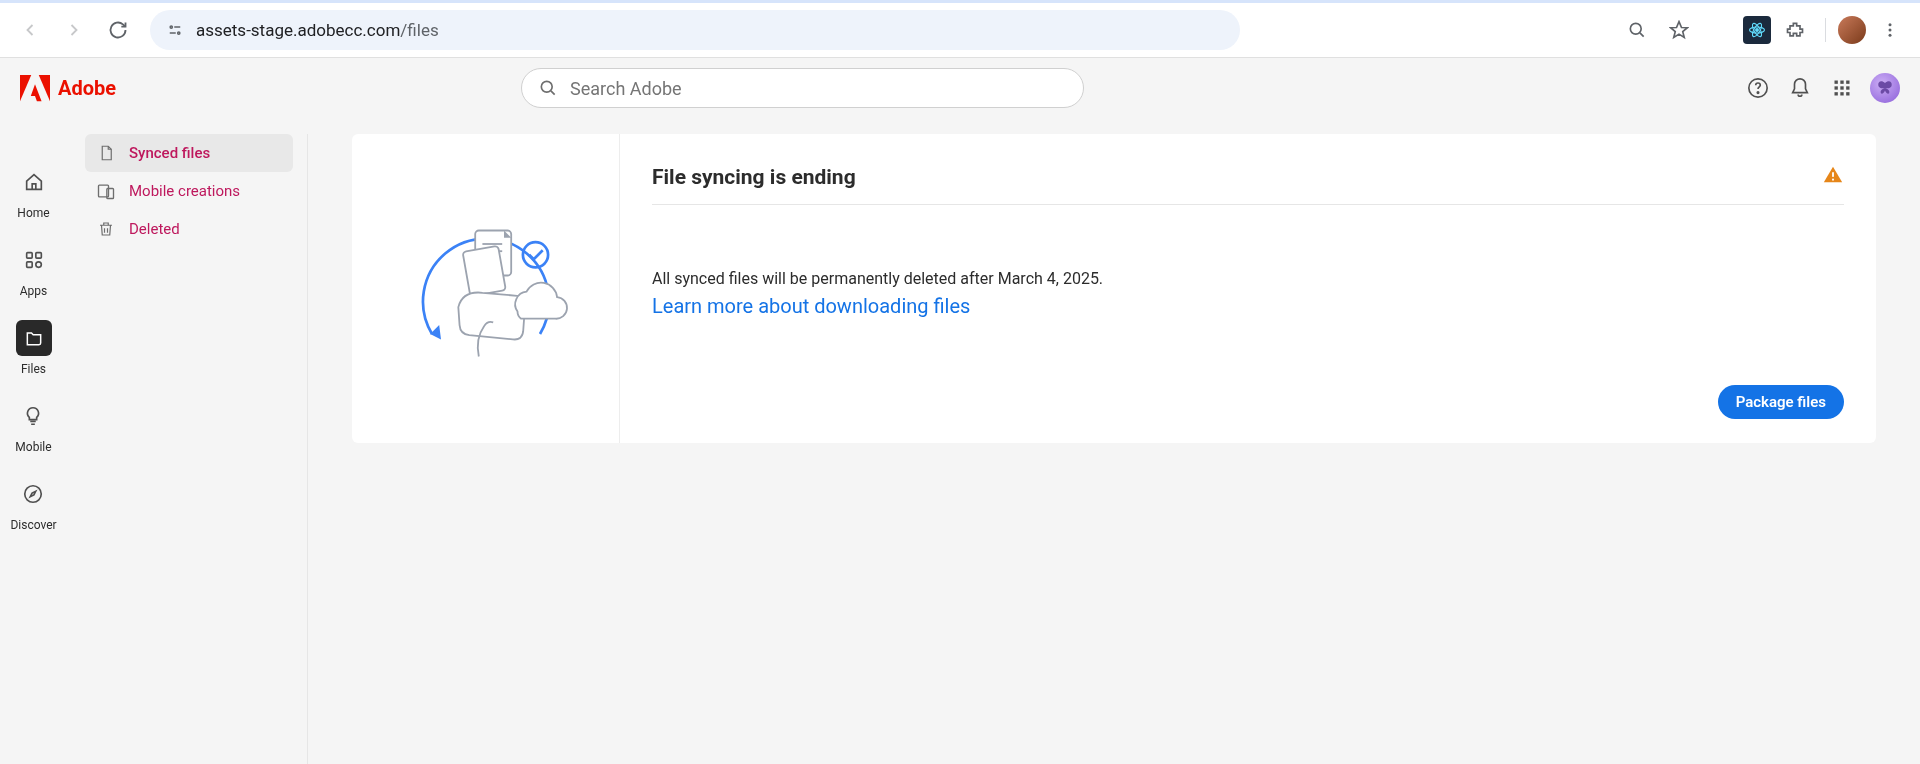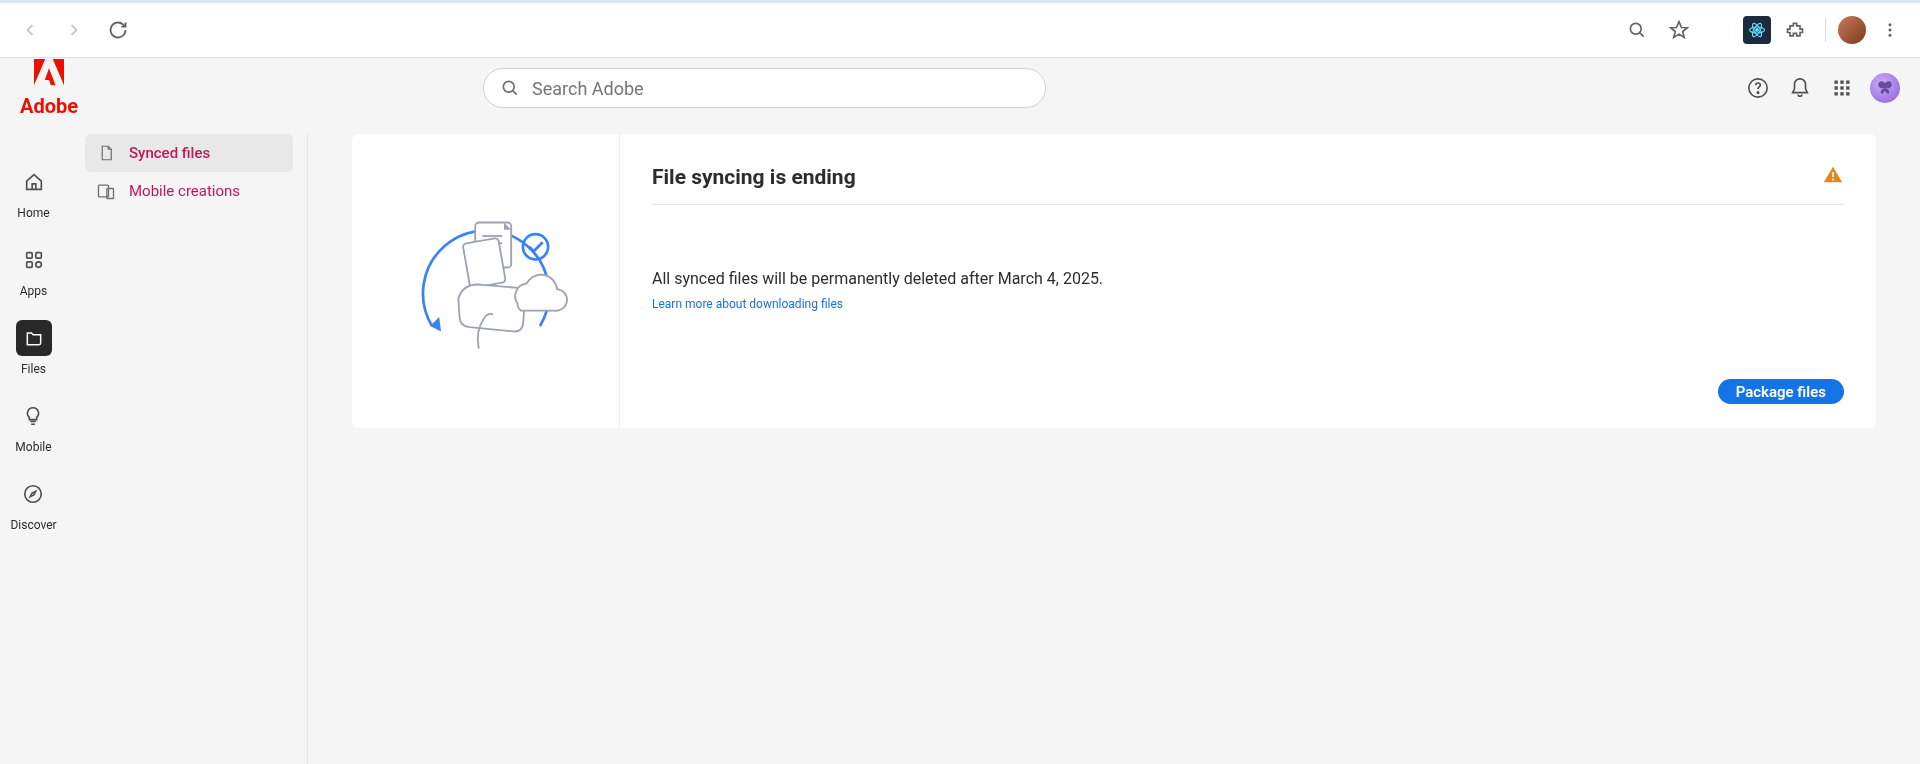--- a/index.html
+++ b/index.html
@@ -24,21 +24,21 @@
 
     
     .rail { width: 67px; display: flex; flex-direction: column; align-items: center; padding-top: 24px; gap: 22px; flex-shrink: 0; }
     .rail-item { display: flex; flex-direction: column; align-items: center; gap: 6px; cursor: pointer; color: #505050; }
     .rail-item .il { font-size: 12px; color: #2c2c2c; }
     .rail-icon { width: 36px; height: 36px; display: flex; align-items: center; justify-content: center; border-radius: 6px; }
     .rail-icon.active { background: #292929; color: #fff; }
 
     
     .app-header { position: absolute; top: 58px; left: 0; right: 0; height: 60px; display: flex; align-items: center; padding: 0 20px; background: #f5f5f5; z-index: 5; }
-    .brand { display: flex; align-items: center; gap: 8px; flex-direction: column; }
+    .brand { display: flex; align-items: center; gap: 8px; }
     .brand-text { font-size: 20px; font-weight: 700; color: #eb1000; }
     .search-wrap { margin-left: 405px; width: 563px; height: 40px; background: #fff; border: 1px solid #d0d0d0; border-radius: 22px; display: flex; align-items: center; padding: 0 16px; gap: 12px; }
     .search-wrap input { border: none; outline: none; font-size: 18px; flex: 1; background: transparent; color: #505050; }
     .hdr-actions { margin-left: auto; display: flex; align-items: center; gap: 14px; }
     .hdr-icon { width: 28px; height: 28px; display: flex; align-items: center; justify-content: center; cursor: pointer; color: #505050; }
     .avatar-app { width: 30px; height: 30px; border-radius: 50%; background: radial-gradient(circle at 40% 35%, #ccaef5, #8a5dd8); display: flex; align-items: center; justify-content: center; }
 
     
     .content-wrap { flex: 1; display: flex; margin-top: 60px; padding-top: 16px; }
     .sub-nav { width: 241px; padding: 0 14px 0 18px; border-right: 1px solid #e6e6e6; flex-shrink: 0; }
@@ -48,23 +48,23 @@
 
     .main { flex: 1; padding: 0 44px; }
     .banner { background: #fff; border-radius: 6px; display: flex; padding: 0; min-height: 268px; margin-top: 0; }
     .illu { width: 268px; border-right: 1px solid #ededed; display: flex; align-items: center; justify-content: center; flex-shrink: 0; }
     .banner-body { flex: 1; padding: 30px 32px 24px 32px; display: flex; flex-direction: column; gap: 48px; }
     .banner-title-row { display: flex; align-items: center; border-bottom: 1px solid #e6e6e6; padding-bottom: 14px; }
     .banner-title { font-size: 21px; font-weight: 700; color: #2c2c2c; }
     .warn-icon { margin-left: auto; color: #e68619; }
     .banner-p { font-size: 16px; color: #2c2c2c; line-height: 1.5; margin-top: 20px; }
     .banner-p2 { margin-top: 14px; }
-    .learn-link { color: #1473e6; text-decoration: none; font-size: 12px; cursor: pointer; }
+    .learn-link { color: #1473e6; text-decoration: none; font-size: 20px; cursor: pointer; }
     .btn-row { display: flex; justify-content: flex-end; margin-top: auto; padding-top: 16px; }
-    .pkg-btn { background: #1473e6; color: #fff; border: none; border-radius: 17px; height: 25px; padding: 0 18px; font-size: 15px; font-weight: 600; cursor: pointer; }
+    .pkg-btn { background: #1473e6; color: #fff; border: none; border-radius: 17px; height: 34px; padding: 0 18px; font-size: 15px; font-weight: 600; cursor: pointer; }
   </style>
 </head>
 <body>
 
 <div class="browser-chrome">
   <button class="nav-btn disabled">
     <svg width="20" height="20" viewBox="0 0 24 24" fill="none" stroke="currentColor" stroke-width="2.2">
         <path d="M15 18l-6-6 6-6"></path>
       </svg>
   </button>
@@ -72,20 +72,33 @@
     <svg width="20" height="20" viewBox="0 0 24 24" fill="none" stroke="currentColor" stroke-width="2.2">
         <path d="M9 6l6 6-6 6"></path>
       </svg>
   </button>
   <button class="nav-btn">
     <svg width="20" height="20" viewBox="0 0 24 24" fill="none" stroke="currentColor" stroke-width="2.2">
         <path d="M21 12a9 9 0 1 1-3.1-6.8L21 8"></path>
         <path d="M21 3v5h-5"></path>
       </svg>
   </button>
+  <div class="addr-bar">
+    <span class="site-ctl">
+      <svg width="18" height="18" viewBox="0 0 24 24" fill="none" stroke="currentColor" stroke-width="2">
+          <circle cx="7" cy="8" r="1.5"></circle>
+          <line x1="11" y1="8" x2="19" y2="8"></line>
+          <circle cx="17" cy="16" r="1.5"></circle>
+          <line x1="5" y1="16" x2="13" y2="16"></line>
+        </svg>
+    </span>
+    <span class="addr-text">
+      <span>assets-stage.adobecc.com</span><span class="path">/files</span>
+    </span>
+  </div>
   <div class="chrome-actions">
     <button class="icon-btn">
       <svg width="20" height="20" viewBox="0 0 24 24" fill="none" stroke="currentColor" stroke-width="2">
           <circle cx="10.5" cy="10.5" r="6.5"></circle>
           <line x1="20" y1="20" x2="15.5" y2="15.5"></line>
         </svg>
     </button>
     <button class="icon-btn">
       <svg width="20" height="20" viewBox="0 0 24 24" fill="none" stroke="currentColor" stroke-width="2">
           <polygon points="12 2 15 9 22 9.3 16.5 14 18.3 21 12 17 5.7 21 7.5 14 2 9.3 9 9"></polygon>
@@ -231,20 +244,30 @@
         <span>Synced files</span>
       </div>
       <div class="sub-item">
         <span class="sub-icon">
             <svg width="20" height="20" viewBox="0 0 24 24" fill="none" stroke="currentColor" stroke-width="1.6">
               <rect x="3" y="5" width="12" height="14" rx="1"></rect>
               <rect x="13" y="9" width="8" height="12" rx="1"></rect>
             </svg>
           </span>
         <span>Mobile creations</span>
+      </div>
+      <div class="sub-item">
+        <span class="sub-icon">
+            <svg width="18" height="18" viewBox="0 0 24 24" fill="none" stroke="currentColor" stroke-width="1.6">
+              <path d="M4 7h16M9 7V4h6v3M6 7l1 13h10l1-13"></path>
+              <line x1="10" y1="11" x2="10" y2="17"></line>
+              <line x1="14" y1="11" x2="14" y2="17"></line>
+            </svg>
+          </span>
+        <span>Deleted</span>
       </div>
     </div>
 
     <div class="main">
       <div class="banner">
         <div class="illu">
           <svg width="180" height="180" viewBox="0 0 200 200">
             <path d="M40 150 A70 70 0 1 1 160 150" fill="none" stroke="#3b82f6" stroke-width="3"></path>
             <polygon points="38,150 48,140 50,156" fill="#3b82f6"></polygon>
             <rect x="88" y="35" width="40" height="50" rx="4" fill="#fff" stroke="#9ca3af" stroke-width="2"></rect>

